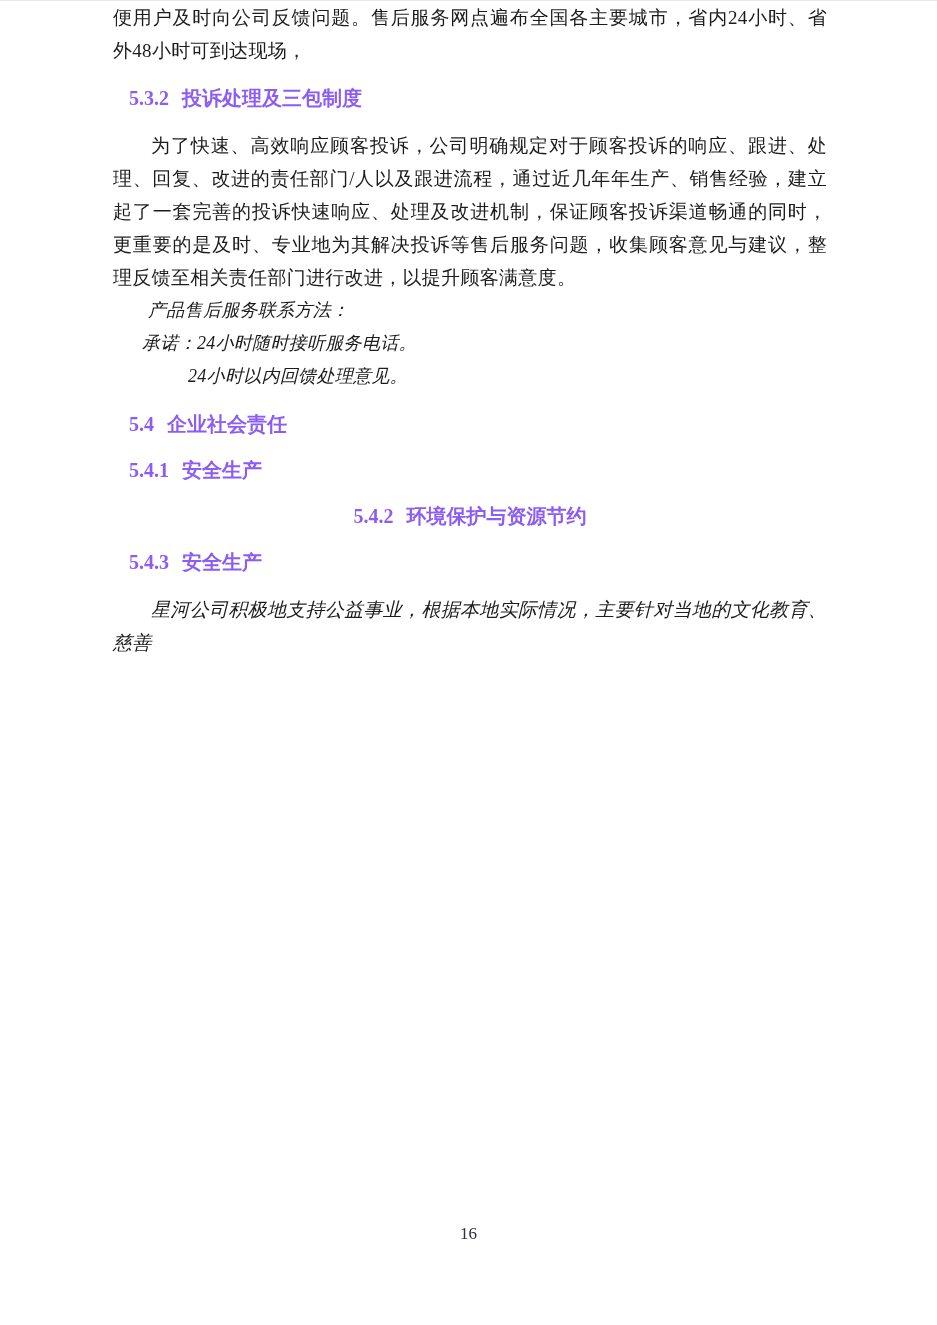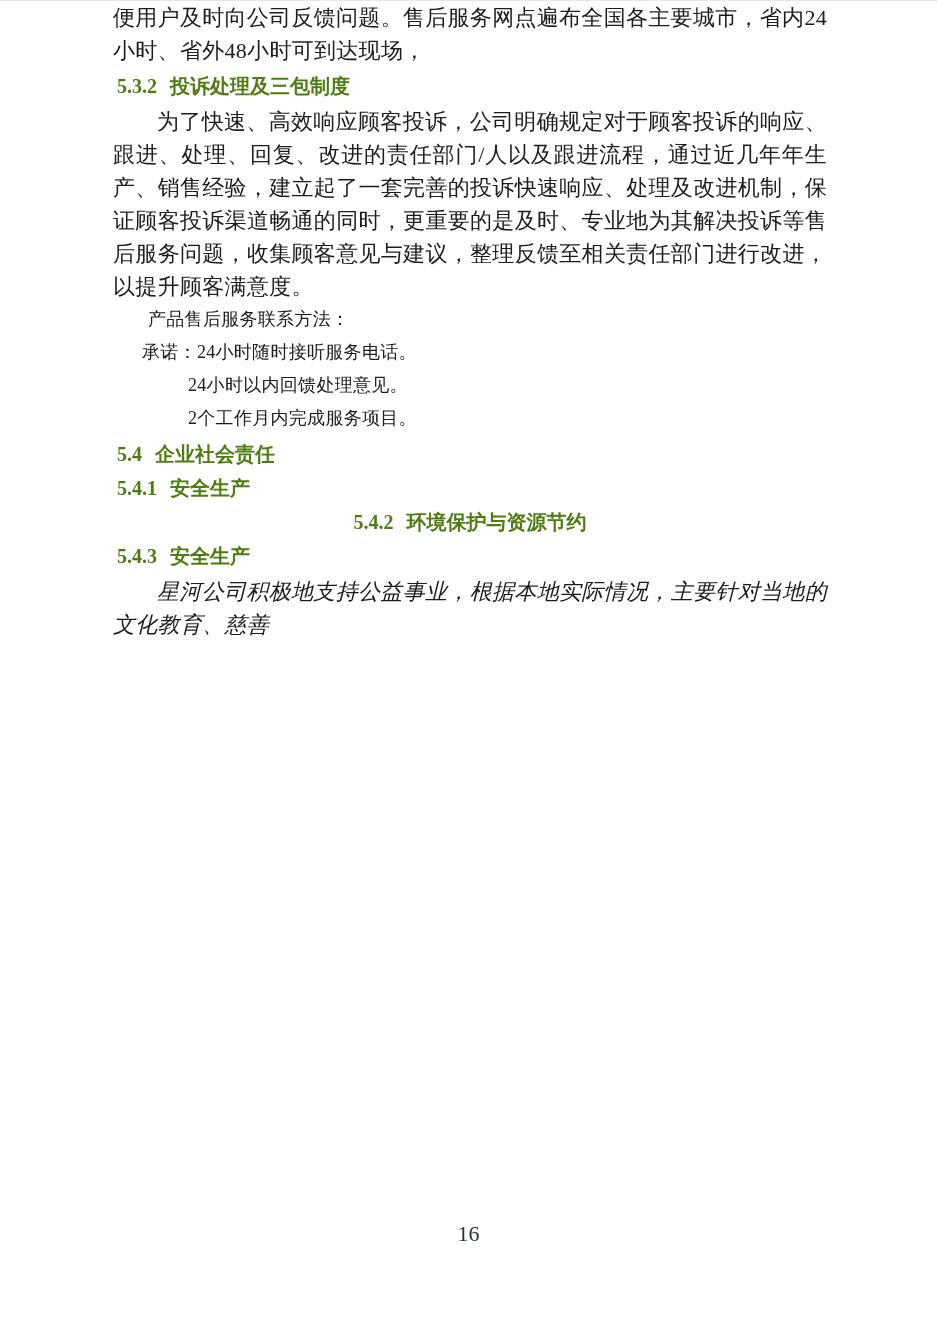--- a/index.html
+++ b/index.html
@@ -19,42 +19,43 @@
     box-sizing: border-box;
   }
   .content {
     position: absolute;
     left: 113px;
     top: 0;
     width: 714px;
   }
   p.body {
     margin: 0;
-    font-size: 22px;
+    font-size: 19px;
     line-height: 33px;
     text-align: justify;
     text-indent: 2em;
     letter-spacing: 0.3px;
   }
   p.noindent { text-indent: 0; }
   h2.heading {
-    margin: 4px;
+    margin: 16px;
     font-size: 20px;
     line-height: 30px;
     font-weight: 700;
-    color: #4d7c0f;
+    color: #8b5cf6;
   }
   h2.heading .h-num { margin-right: 13px; }
   p.line {
     margin: 0;
     font-size: 18px;
     line-height: 33px;
     text-align: left;
     text-indent: 0;
     letter-spacing: 0.3px;
+    font-style: italic;
   }
   .ind-contact { padding-left: 35px; }
   .ind-promise { padding-left: 29px; }
   .ind-promise2 { padding-left: 75px; }
 
   
   .b-intro   { margin-top: 160px; }
   .b-h532    { margin-top: 12px; }
   .b-p532    { margin-top: 13px; }
   .b-contact { margin-top: 7px; }
@@ -69,21 +70,21 @@
   .b-p542    { margin-top: 12px; }
   .b-h543    { margin-top: 5px; }
   .b-p543    { margin-top: 12px; font-style: italic; }
 
   .page-number {
     position: absolute;
     left: 0;
     right: 0;
     top: 1222px;
     text-align: center;
-    font-size: 22px;
+    font-size: 17px;
     line-height: 22px;
     color: #28313c;
   }
 </style>
 </head>
 <body>
 
 <div class="page">
   <div class="content">
 
@@ -94,21 +95,20 @@
     </h2>
 
     <p class="body b-p532">为了快速、高效响应顾客投诉，公司明确规定对于顾客投诉的响应、跟进、处理、回复、改进的责任部门/人以及跟进流程，通过近几年年生产、销售经验，建立起了一套完善的投诉快速响应、处理及改进机制，保证顾客投诉渠道畅通的同时，更重要的是及时、专业地为其解决投诉等售后服务问题，收集顾客意见与建议，整理反馈至相关责任部门进行改进，以提升顾客满意度。</p>
 
     <p class="line ind-contact b-contact">产品售后服务联系方法：</p>
 
     <p class="line ind-promise b-prom1">承诺：24小时随时接听服务电话。</p>
 
     <p class="line ind-promise2 b-prom2">24小时以内回馈处理意见。</p>
 
-    <p class="line ind-promise2 b-prom3">2个工作月内完成服务项目。</p>
 
     <h2 class="heading b-h54">
       <span class="h-num">5.4</span><span>企业社会责任</span>
     </h2>
 
 
     <h2 class="heading b-h541">
       <span class="h-num">5.4.1</span><span>安全生产</span>
     </h2>
 

